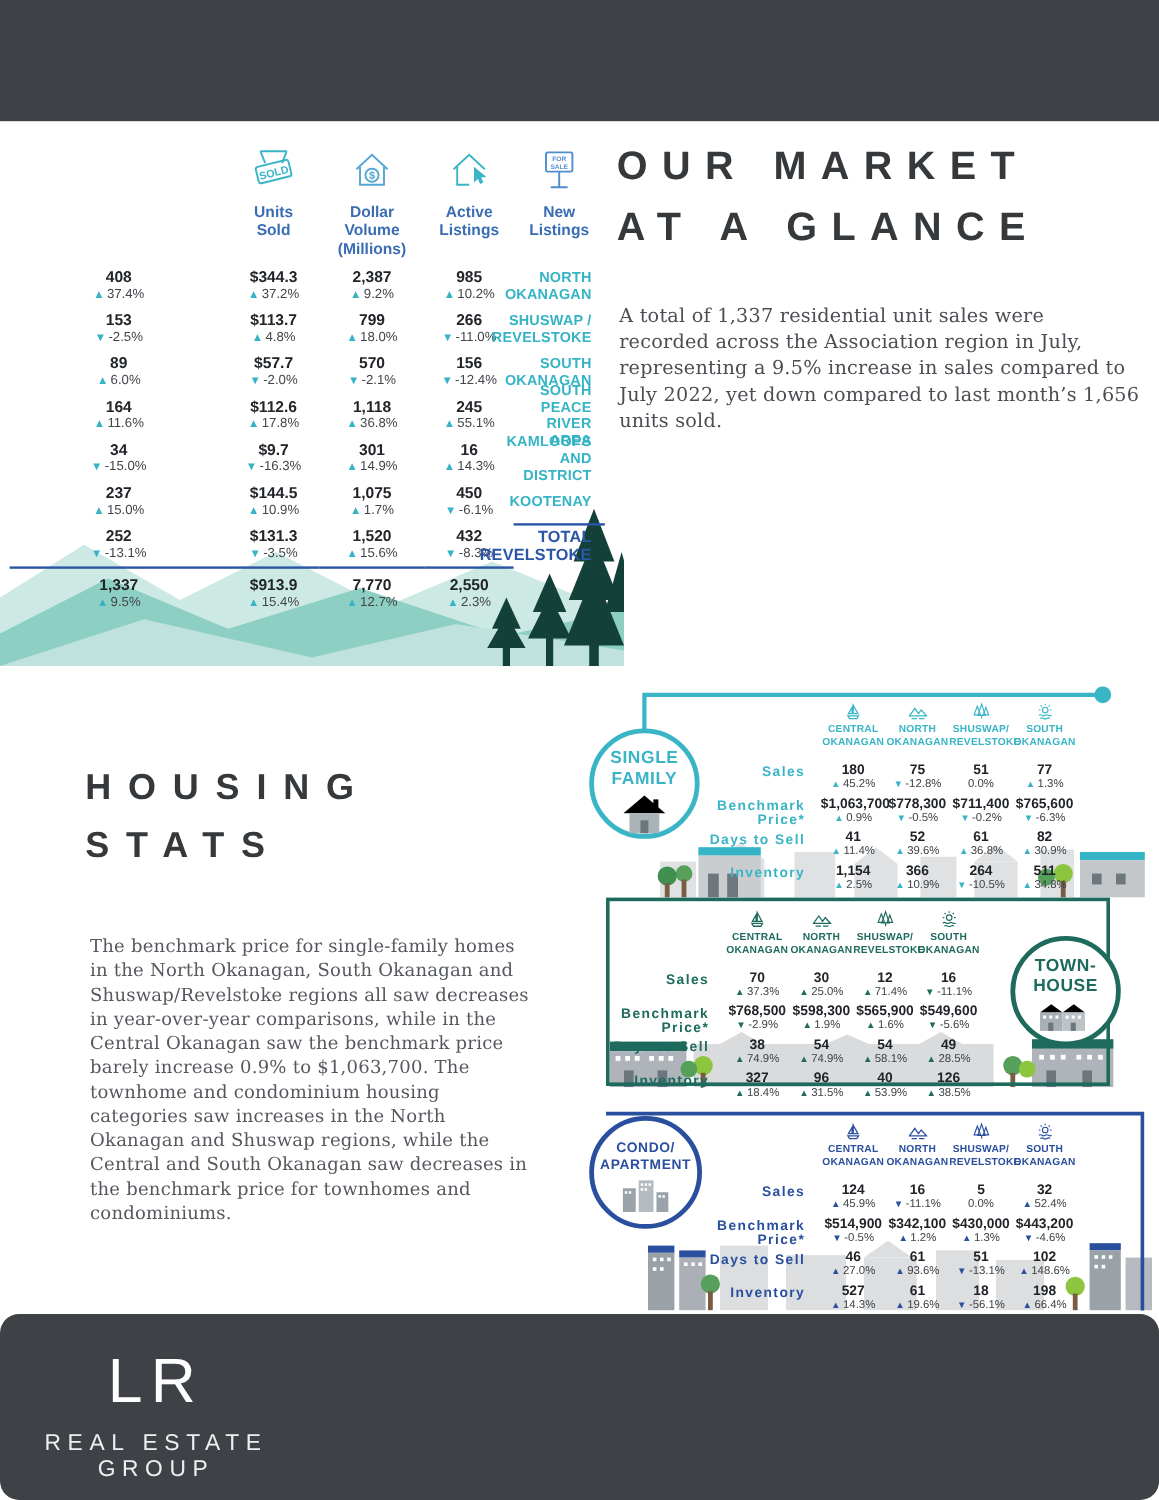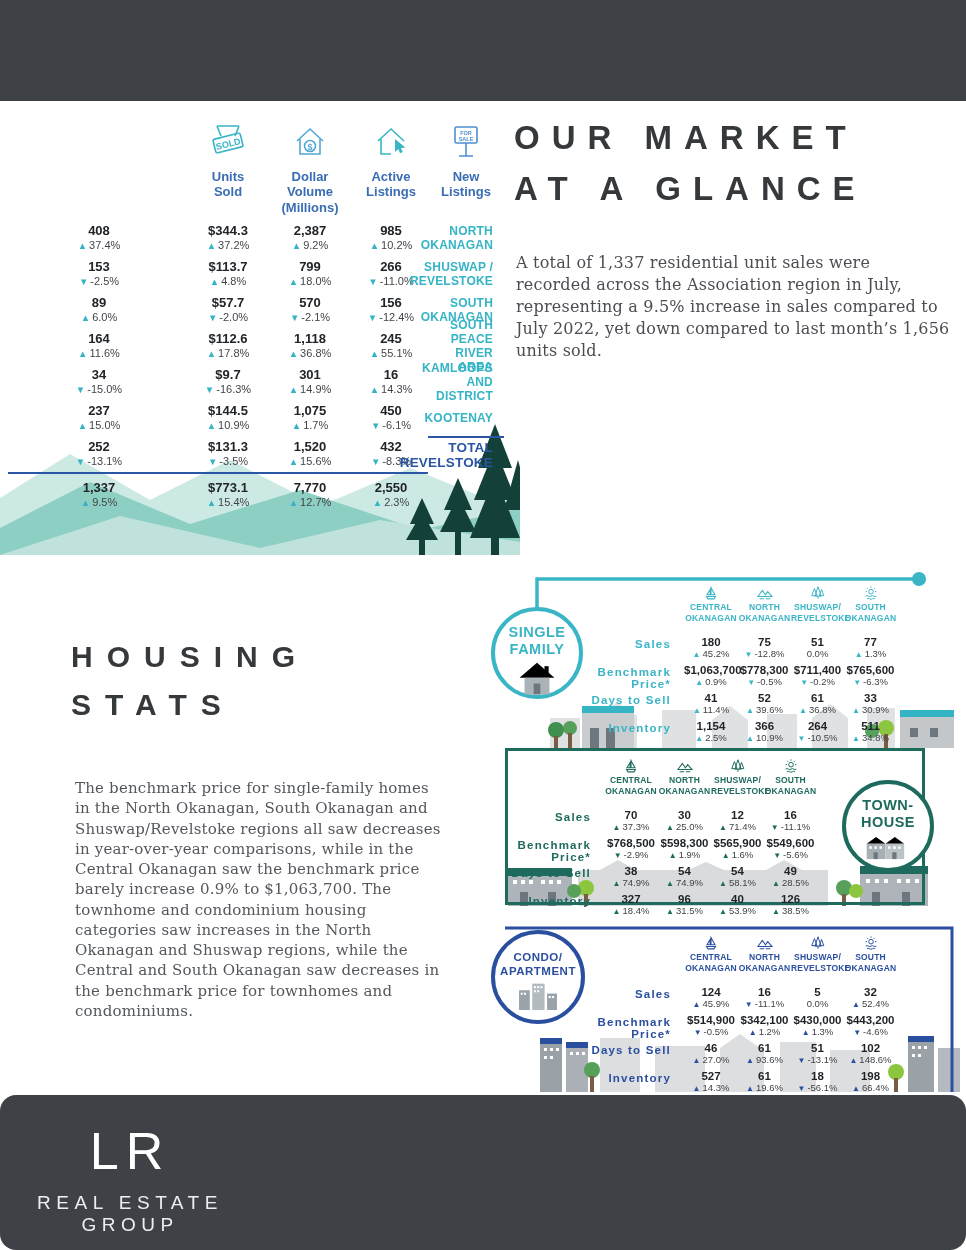--- a/index.html
+++ b/index.html
@@ -274,21 +274,21 @@
       <div class="mg-cell">
         <div class="val">432</div>
         <div class="pct"><span class="arr">▼</span>-8.3%</div>
       </div>
       <div class="mg-region total">TOTAL REVELSTOKE</div>
       <div class="mg-cell total">
         <div class="val">1,337</div>
         <div class="pct"><span class="arr">▲</span>9.5%</div>
       </div>
       <div class="mg-cell total">
-        <div class="val">$773.1</div>
+        <div class="val">$913.9</div>
         <div class="pct"><span class="arr">▲</span>15.4%</div>
       </div>
       <div class="mg-cell total">
         <div class="val">7,770</div>
         <div class="pct"><span class="arr">▲</span>12.7%</div>
       </div>
       <div class="mg-cell total">
         <div class="val">2,550</div>
         <div class="pct"><span class="arr">▲</span>2.3%</div>
       </div>
@@ -547,21 +547,21 @@
         </div>
         <div class="hcell">
           <div class="val">52</div>
           <div class="pct"><span class="arr">▲</span>39.6%</div>
         </div>
         <div class="hcell">
           <div class="val">61</div>
           <div class="pct"><span class="arr">▲</span>36.8%</div>
         </div>
         <div class="hcell">
-          <div class="val">33</div>
+          <div class="val">82</div>
           <div class="pct"><span class="arr">▲</span>30.9%</div>
         </div>
         <div class="hl">Inventory</div>
         <div class="hcell">
           <div class="val">1,154</div>
           <div class="pct"><span class="arr">▲</span>2.5%</div>
         </div>
         <div class="hcell">
           <div class="val">366</div>
           <div class="pct"><span class="arr">▲</span>10.9%</div>

